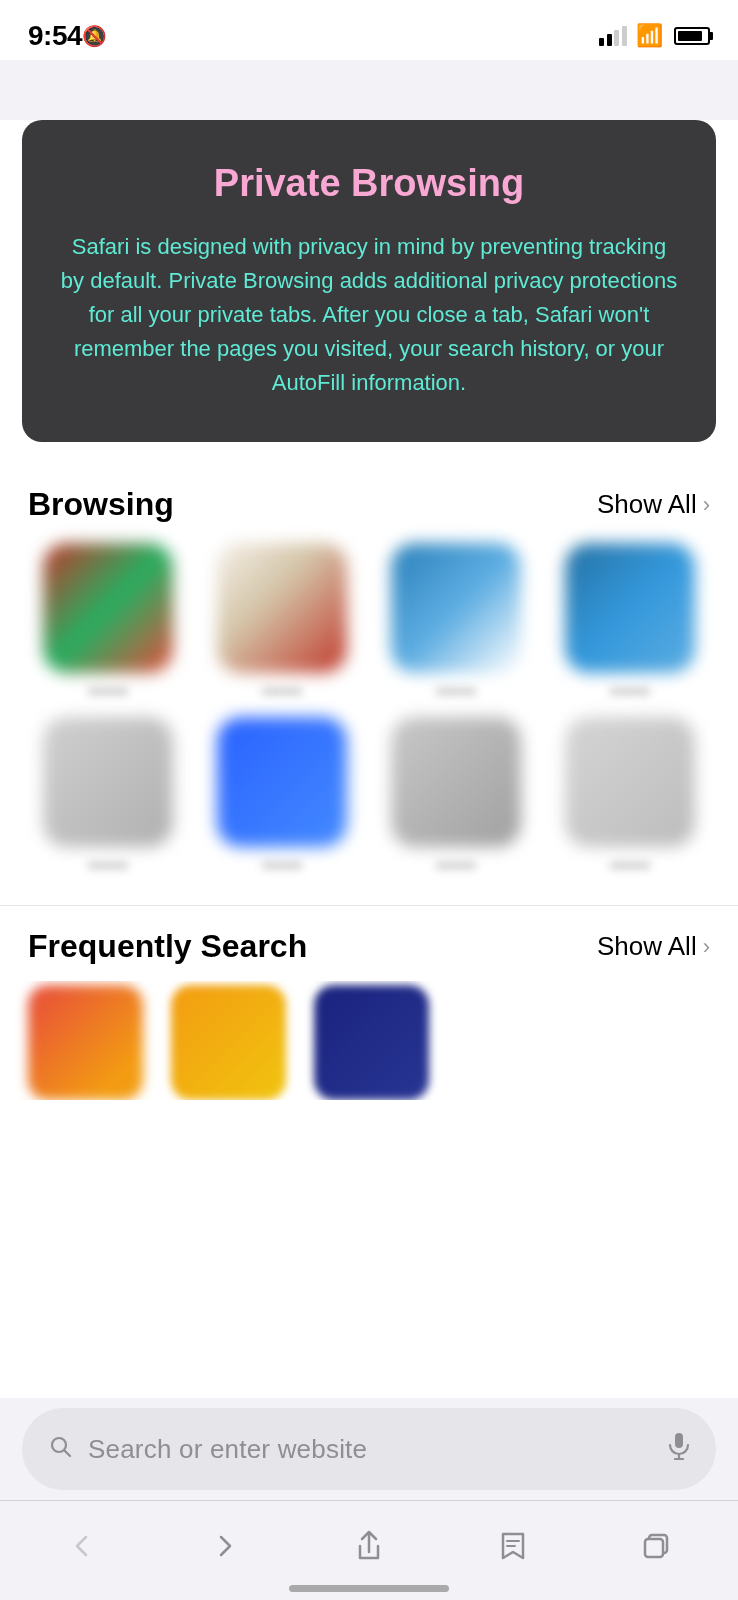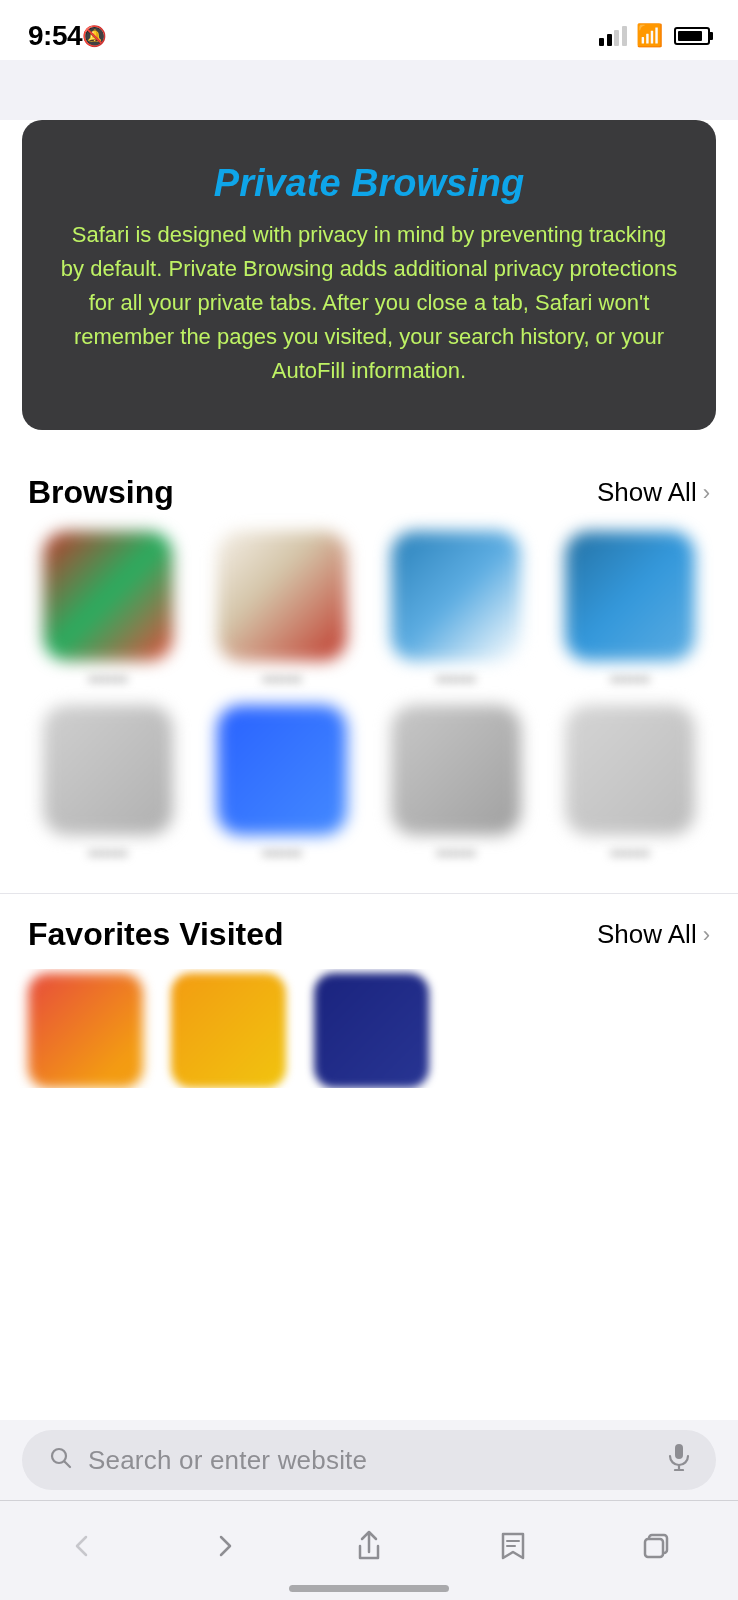--- a/index.html
+++ b/index.html
@@ -83,29 +83,28 @@
 
     
     .private-card {
       background: #3a3a3c;
       border-radius: 20px;
       margin: 60px 22px 30px 22px;
       padding: 42px 36px;
       text-align: center;
     }
     .private-title {
-      color: #0ea5e9;
+      color: #f9a8d4;
       font-size: 38px;
       font-weight: 700;
-      margin-bottom: 12px;
+      margin-bottom: 24px;
       line-height: 1.15;
-      font-style: italic;
     }
     .private-desc {
-      color: #bef264;
+      color: #5eead4;
       font-size: 22px;
       line-height: 1.55;
     }
 
     
     .section-header {
       display: flex;
       justify-content: space-between;
       align-items: center;
       padding: 14px 28px 16px 28px;
@@ -229,21 +228,21 @@
       position: fixed;
       bottom: 100px;
       left: 0;
       width: 738px;
       padding: 10px 22px;
       background: rgba(242,242,247,0.96);
     }
     .search-bar {
       background: #e5e5ea;
       border-radius: 50px;
-      height: 60px;
+      height: 82px;
       display: flex;
       align-items: center;
       padding: 0 26px;
       gap: 16px;
     }
     .search-icon-wrap {
       color: #8e8e93;
       font-size: 28px;
     }
     .search-input-display {
@@ -371,21 +370,21 @@
     <div class="fav-item">
       <div class="fav-icon gray3"></div>
       <span class="fav-label">••••••</span>
     </div>
   </div>
 
   <div class="separator"></div>
 
   <div class="freq-section">
     <div class="section-header">
-      <span class="section-title">Favorites Visited</span>
+      <span class="section-title">Frequently Search</span>
       <button class="show-all-btn">
         <span>Show All</span>
         <span class="chevron">›</span>
       </button>
     </div>
 
     <div class="freq-grid">
       <div class="freq-item">
         <div class="freq-icon orange-red"></div>
       </div>

